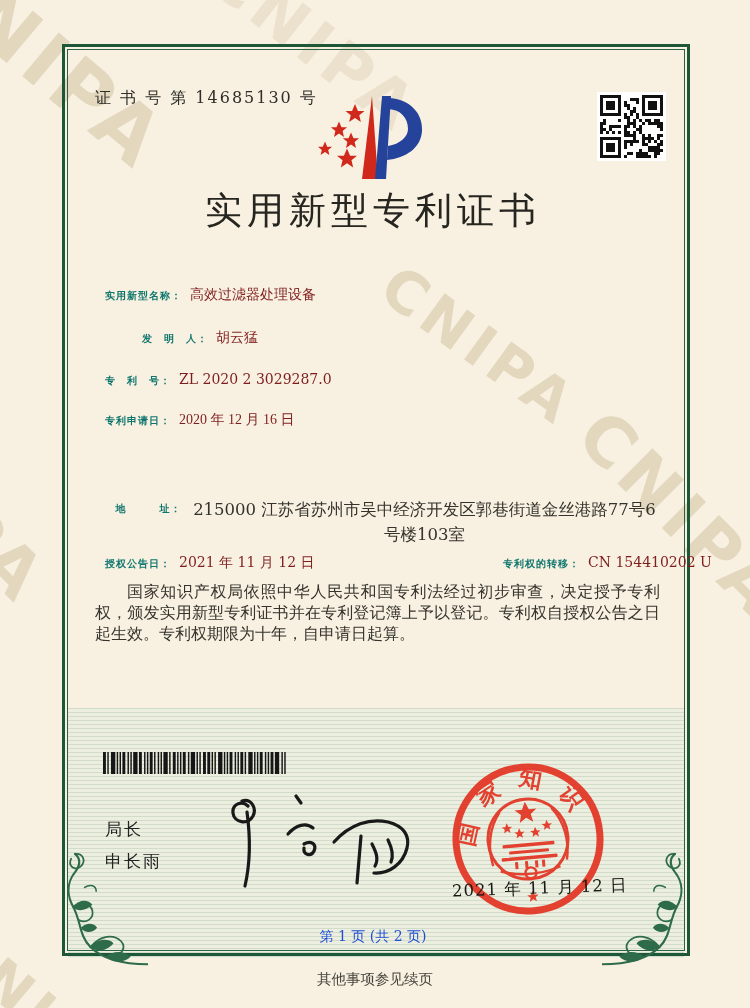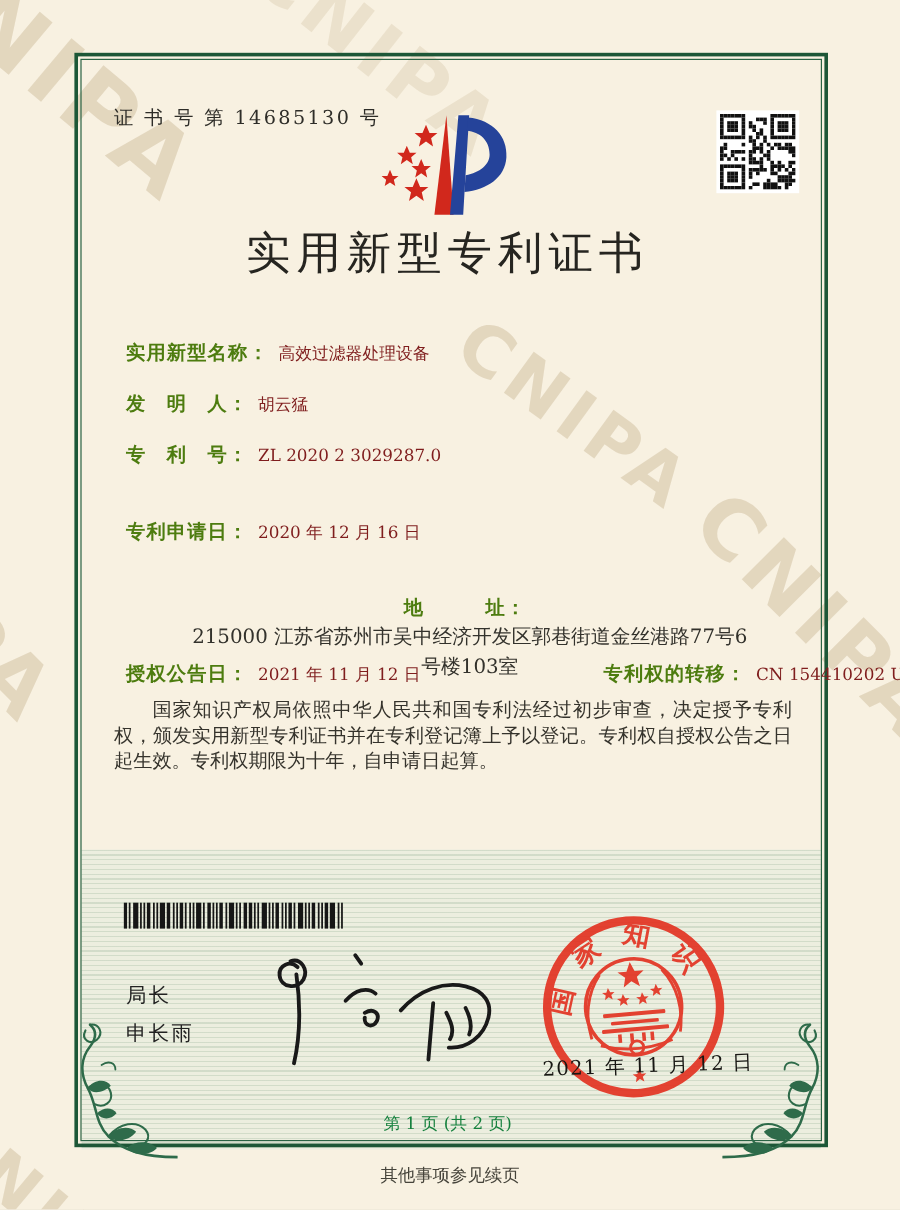--- a/index.html
+++ b/index.html
@@ -14,37 +14,37 @@
   
   .band{position:absolute;left:68px;top:708px;width:616px;height:250px;z-index:2;
         background-color:rgba(226,235,222,0.55);
         background-image:repeating-linear-gradient(180deg,rgba(118,155,124,0.22) 0 1px,rgba(0,0,0,0) 1px 4px);}
   .cert-no{position:absolute;left:95px;top:88px;font-size:16px;letter-spacing:2px;color:#2e2d28;z-index:5;}
   .logo{position:absolute;left:318px;top:86px;z-index:5;}
   .qr{position:absolute;left:597px;top:92px;z-index:5;background:#fff;padding:3px;}
   .title{position:absolute;left:62px;top:186px;width:622px;text-align:center;font-size:37px;font-weight:normal;
          letter-spacing:5px;color:#262520;z-index:5;}
   .row{position:absolute;left:105px;z-index:5;white-space:nowrap;}
-  .row .lbl{font-size:16px;font-weight:600;letter-spacing:1px;color:#4d7c0f;}
+  .row .lbl{font-size:10px;font-weight:600;letter-spacing:1px;color:#0f766e;}
   .row .val{font-size:14px;margin-left:8px;color:#7f1d1d;}
   .row-addr{white-space:normal;width:565px;text-align:center;}
   .row-addr .val-wrap{display:inline-block;vertical-align:top;width:470px;margin-left:8px;font-size:16.5px;line-height:25px;}
   .grant2{position:absolute;left:398px;top:0;white-space:nowrap;}
   .bodytext{position:absolute;left:95px;top:582px;width:565px;z-index:5;font-size:16px;line-height:20.8px;
             text-align:justify;color:#35332c;}
   .bodytext p{margin:0;text-indent:2em;}
   .orn{position:absolute;z-index:4;}
   .barcode{position:absolute;left:103px;top:752px;z-index:5;}
   .signer{position:absolute;left:105px;z-index:5;font-family:"DejaVu Sans","Liberation Sans",sans-serif;
           font-size:17px;color:#222;letter-spacing:2px;}
   .signature{position:absolute;left:200px;top:778px;z-index:5;}
   .seal{position:absolute;left:443px;top:754px;z-index:6;transform:rotate(-5deg);opacity:0.93;}
   .seal-date{position:absolute;left:452px;top:877px;width:200px;z-index:7;font-size:16.5px;color:#181714;
              letter-spacing:1px;transform:rotate(-2deg);white-space:nowrap;}
-  .pagefoot{position:absolute;left:62px;top:928px;width:622px;text-align:center;font-size:14px;z-index:5;color:#15803d;}
+  .pagefoot{position:absolute;left:62px;top:928px;width:622px;text-align:center;font-size:14px;z-index:5;color:#1d4ed8;}
   .note{position:absolute;left:0;top:970px;width:750px;text-align:center;font-size:14.5px;z-index:5;color:#46443b;}
 </style>
 </head>
 <body>
 
 <div class="page">
 
   <div class="wm" style="left:-40px;top:-70px;font-size:78px;transform:rotate(40deg);">CNIPA</div>
   <div class="wm" style="left:240px;top:-62px;font-size:64px;transform:rotate(38deg);opacity:.6;">CNIPA</div>
   <div class="wm" style="left:408px;top:252px;font-size:58px;transform:rotate(36deg);">CNIPA</div>
@@ -327,27 +327,27 @@
       <rect x="45" y="60" width="3" height="3" fill="#111"></rect>
       <rect x="48" y="60" width="3" height="3" fill="#111"></rect>
       <rect x="54" y="60" width="3" height="3" fill="#111"></rect>
     </svg>
 
   <div class="title">实用新型专利证书</div>
 
   <div class="row" style="top:284px;">
     <span class="lbl">实用新型名称：</span><span class="val">高效过滤器处理设备</span>
   </div>
-  <div class="row" style="top:327px;">
+  <div class="row" style="top:327px;margin-left:37px;">
     <span class="lbl">发　明　人：</span><span class="val">胡云猛</span>
   </div>
   <div class="row" style="top:369px;">
     <span class="lbl">专　利　号：</span><span class="val">ZL 2020 2 3029287.0</span>
   </div>
-  <div class="row" style="top:433px;">
+  <div class="row" style="top:410px;font-family:Liberation Serif, serif;">
     <span class="lbl">专利申请日：</span><span class="val">2020 年 12 月 16 日</span>
   </div>
   <div class="row row-addr" style="top:497px;">
     <span class="lbl">地　　　址：</span><span class="val-wrap">215000 江苏省苏州市吴中经济开发区郭巷街道金丝港路77号6号楼103室</span>
   </div>
   <div class="row" style="top:552px;width:560px;">
     <span class="lbl">授权公告日：</span><span class="val">2021 年 11 月 12 日</span>
     <span class="grant2">
       <span class="lbl">专利权的转移：</span><span class="val">CN 154410202 U</span>
     </span>

